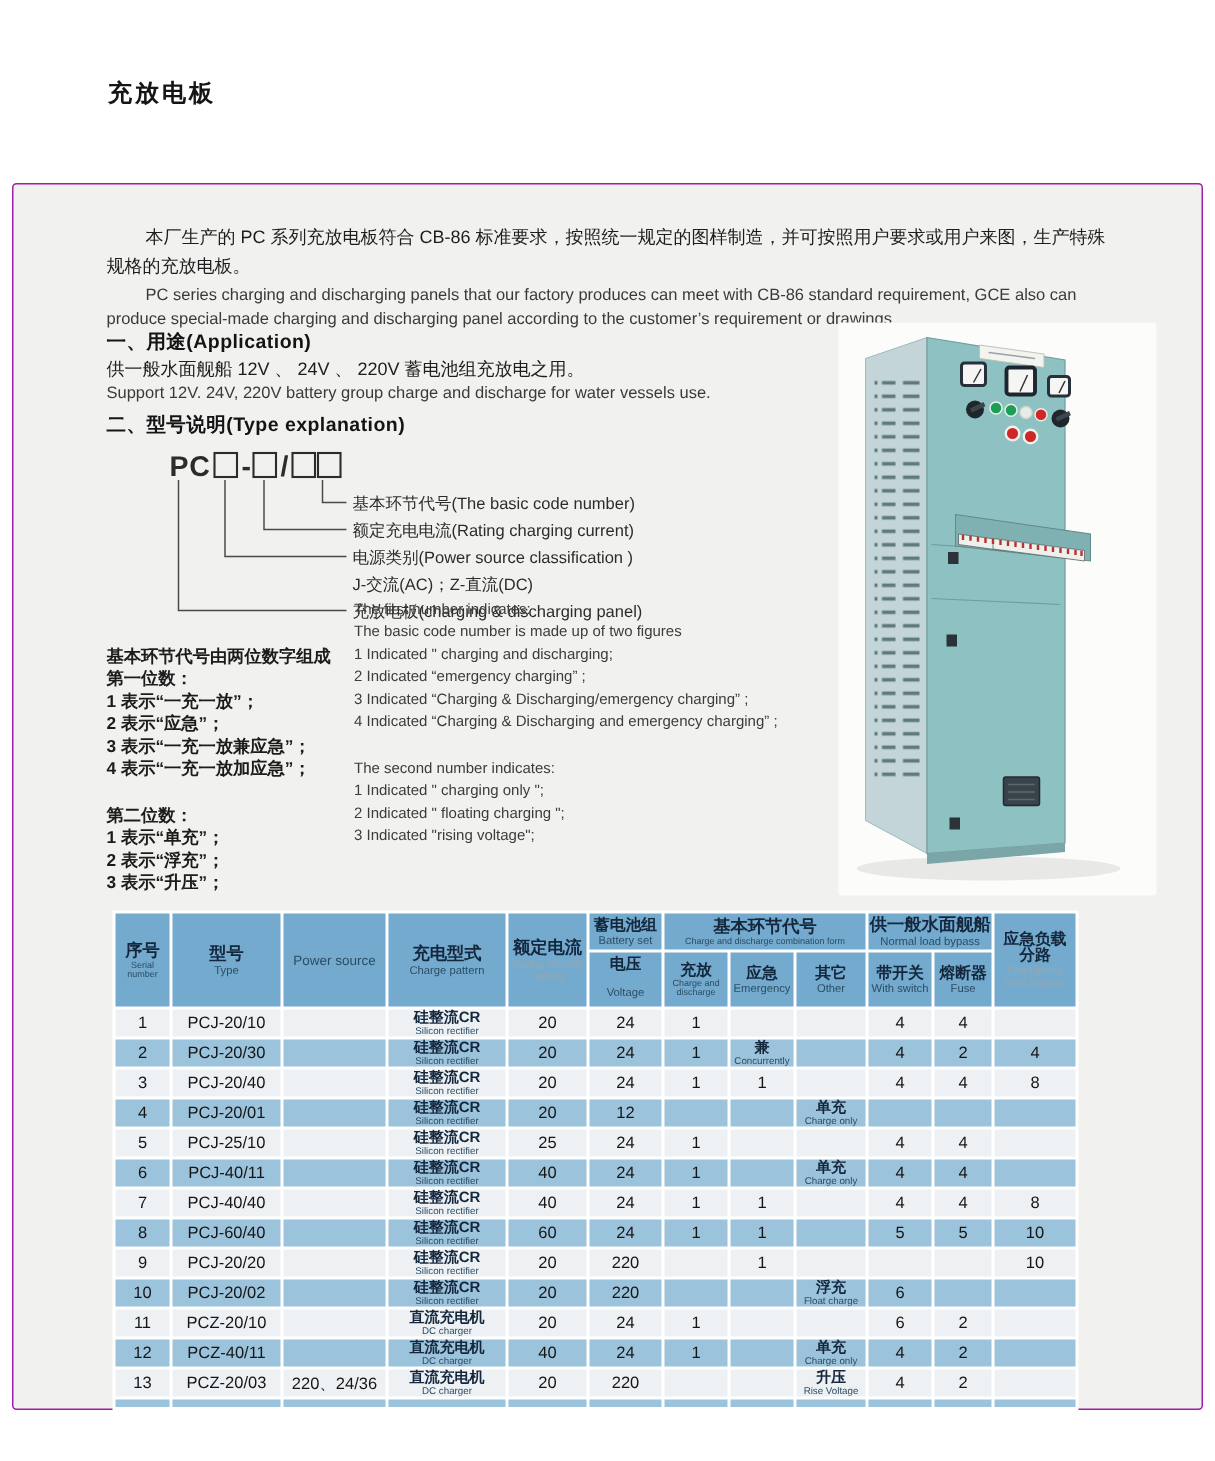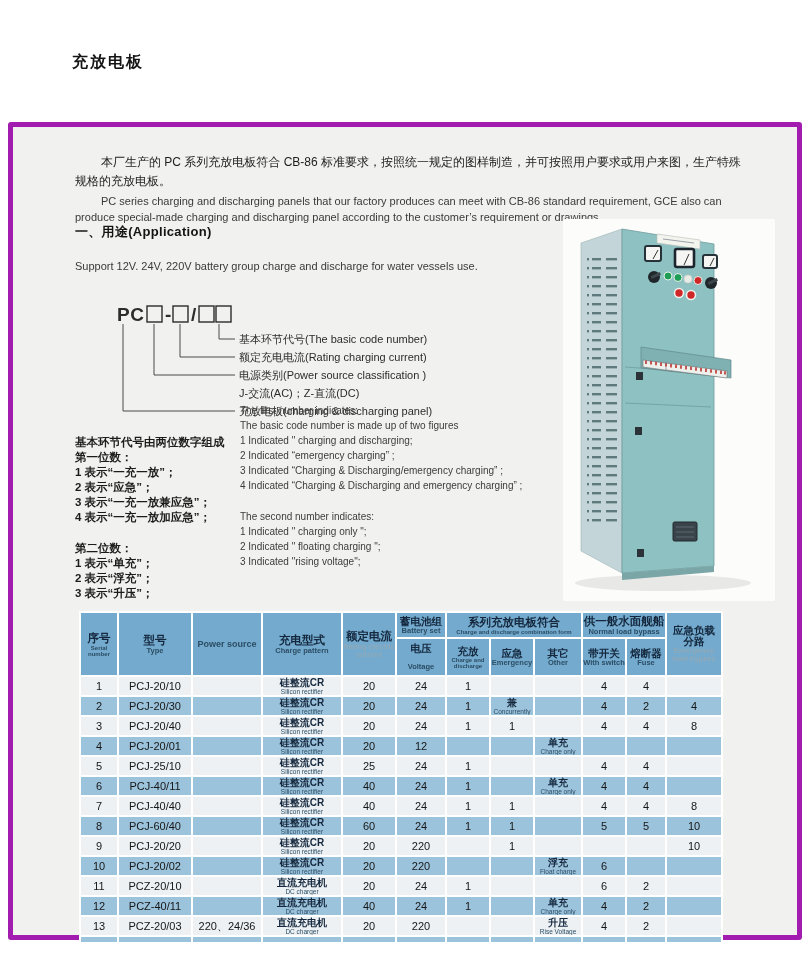--- a/index.html
+++ b/index.html
@@ -9,21 +9,21 @@
     font-family:"Liberation Sans","DejaVu Sans",sans-serif;
     color:#222;
     -webkit-font-smoothing:antialiased;
   }
   .titleblock{position:absolute;left:72px;top:52px;}
   .title-cn{font-size:16px;font-weight:bold;color:#151515;letter-spacing:2px;}
   .title-en{font-size:14.5px;font-weight:bold;color:#151515;margin-top:4px;letter-spacing:.3px;}
 
   .panel{
     position:absolute;left:8px;top:122px;width:794px;height:818px;
-    background:#f1f1ef;border:5px solid #a21caf;border-radius:3px;box-sizing:border-box;
+    background:#f1f1ef;border:1px solid #a21caf;border-radius:3px;box-sizing:border-box;
   }
   .abs{position:absolute;}
 
   .intro-cn{left:62px;top:14px;width:678px;font-size:12px;line-height:19px;text-indent:26px;color:#1d1d1d;}
   .intro-en{left:62px;top:55px;width:672px;font-size:11px;line-height:16px;text-indent:26px;color:#3a3a3a;}
 
   .h-sec{font-size:13px;font-weight:bold;color:#141414;letter-spacing:.3px;}
   .app-h{left:62px;top:96px;}
   .app-cn{left:62px;top:115px;font-size:12px;color:#1d1d1d;}
   .app-en{left:62px;top:133px;font-size:11px;color:#3a3a3a;}
@@ -51,21 +51,21 @@
     position:absolute;left:66px;top:484px;
     border-collapse:separate;border-spacing:2px;
     background:#ffffff;table-layout:fixed;width:644px;
   }
   table.params th,table.params td{padding:0;margin:0;text-align:center;vertical-align:middle;overflow:hidden;}
   table.params th{background:#73aacd;}
   tr.hrow1 th{height:24px;}
   tr.hrow2 th{height:26px;}
   .th-cn{display:block;font-size:11.5px;font-weight:bold;color:#14273d;line-height:13px;}
   .th-cn.sm{font-size:10.5px;line-height:11px;}
-  .th-en{display:block;font-size:7.5px;font-weight:bold;color:#2c4d64;line-height:8px;}
+  .th-en{display:block;font-size:7.5px;font-weight:normal;color:#2c4d64;line-height:8px;}
   .th-en.tiny{font-size:6px;line-height:6px;}
   .th-en.lite{color:#8fa9b9;}
   .th-inline .th-cn,.th-inline .th-en{display:inline;vertical-align:middle;}
   td{height:18px;font-size:11px;color:#161616;background:#edf1f4;}
   tr.even td{background:#9cc3dc;}
   tr.stub td{height:5px;}
   td.cc .cn{display:block;font-size:10px;line-height:10px;font-weight:bold;color:#14273d;}
   td.cc .en{display:block;font-size:6.5px;line-height:7px;color:#2c4d64;}
 </style>
 </head>
@@ -74,22 +74,24 @@
 <div class="titleblock">
   <div class="title-cn">充放电板</div>
 </div>
 
 <div class="panel">
 
   <p class="abs intro-cn">本厂生产的 PC 系列充放电板符合 CB-86 标准要求，按照统一规定的图样制造，并可按照用户要求或用户来图，生产特殊规格的充放电板。</p>
   <p class="abs intro-en">PC series charging and discharging panels that our factory produces can meet with CB-86 standard requirement, GCE also can produce special-made charging and discharging panel according to the customer’s requirement or drawings</p>
 
   <div class="abs h-sec app-h">一、用途(Application)</div>
+  <div class="abs app-cn">供一般水面舰船 12V 、 24V 、 220V 蓄电池组充放电之用。</div>
   <div class="abs app-en">Support 12V. 24V, 220V battery group charge and discharge for water vessels use.</div>
 
+  <div class="abs h-sec type-h">二、型号说明(Type explanation)</div>
 
   <svg class="abs diagram" width="460" height="128" viewBox="0 0 460 128">
     <text class="d-model" x="8" y="24">PC</text>
     <rect x="38" y="9" width="15" height="16" fill="none" stroke="#2c2c2c" stroke-width="1.4"></rect>
     <text class="d-model" x="56" y="24">-</text>
     <rect x="64" y="9" width="15" height="16" fill="none" stroke="#2c2c2c" stroke-width="1.4"></rect>
     <text class="d-model" x="82" y="24">/</text>
     <rect x="90" y="9" width="15" height="16" fill="none" stroke="#2c2c2c" stroke-width="1.4"></rect>
     <rect x="107" y="9" width="15" height="16" fill="none" stroke="#2c2c2c" stroke-width="1.4"></rect>
     <path d="M110,27 V42 H126" fill="none" stroke="#4a4a4a" stroke-width="1"></path>
@@ -249,21 +251,21 @@
         </th>
         <th rowspan="2">
           <span class="th-cn">额定电流</span>
           <span class="th-en lite">Rating electric current</span>
         </th>
         <th>
           <span class="th-cn sm">蓄电池组</span>
           <span class="th-en">Battery set</span>
         </th>
         <th colspan="3">
-          <span class="th-cn">系列充放电板符合</span>
+          <span class="th-cn">基本环节代号</span>
           <span class="th-en tiny">Charge and discharge combination form</span>
         </th>
         <th colspan="2">
           <span class="th-cn">供一般水面舰船</span>
           <span class="th-en">Normal load bypass</span>
         </th>
         <th rowspan="2">
           <span class="th-cn sm" style="white-space:pre-line">应急负载
 分路</span>
           <span class="th-en lite">Emergency load bypass</span>

